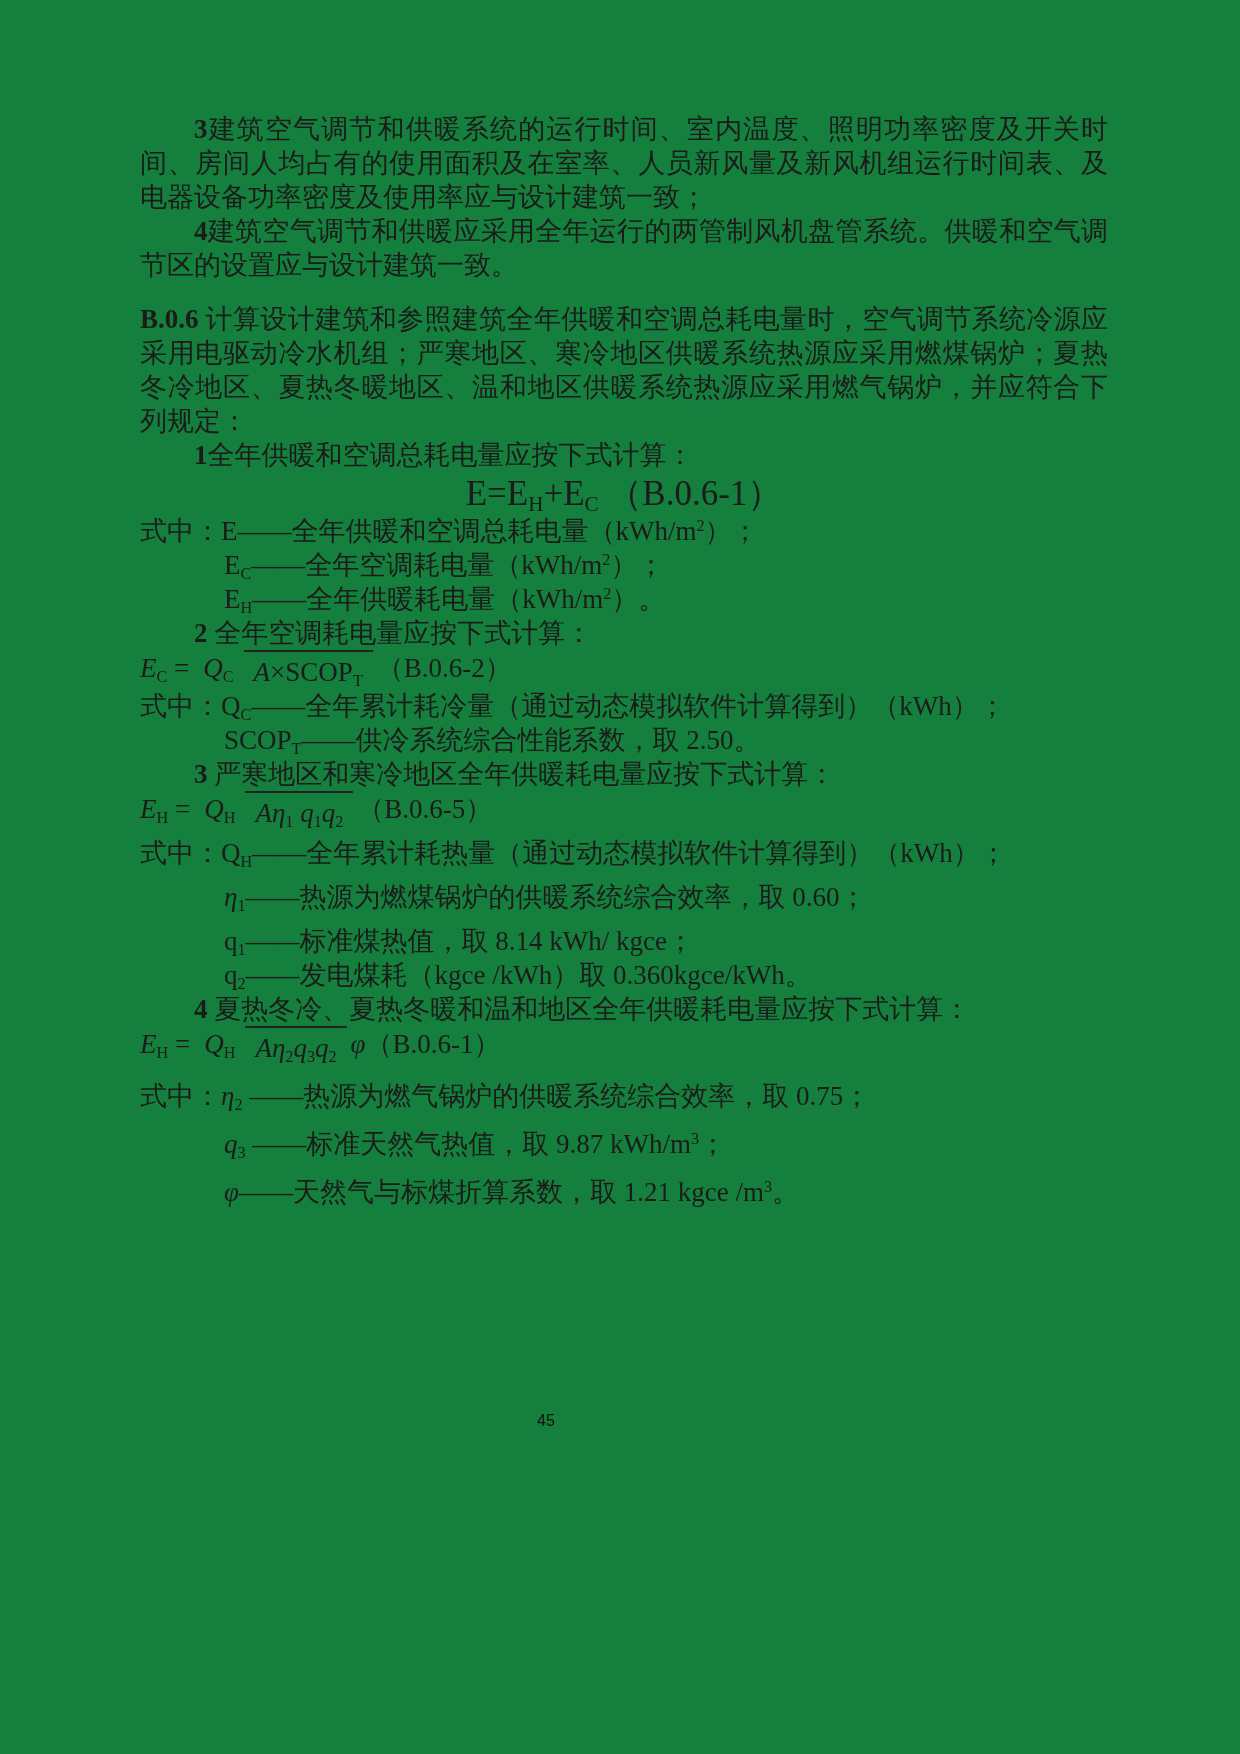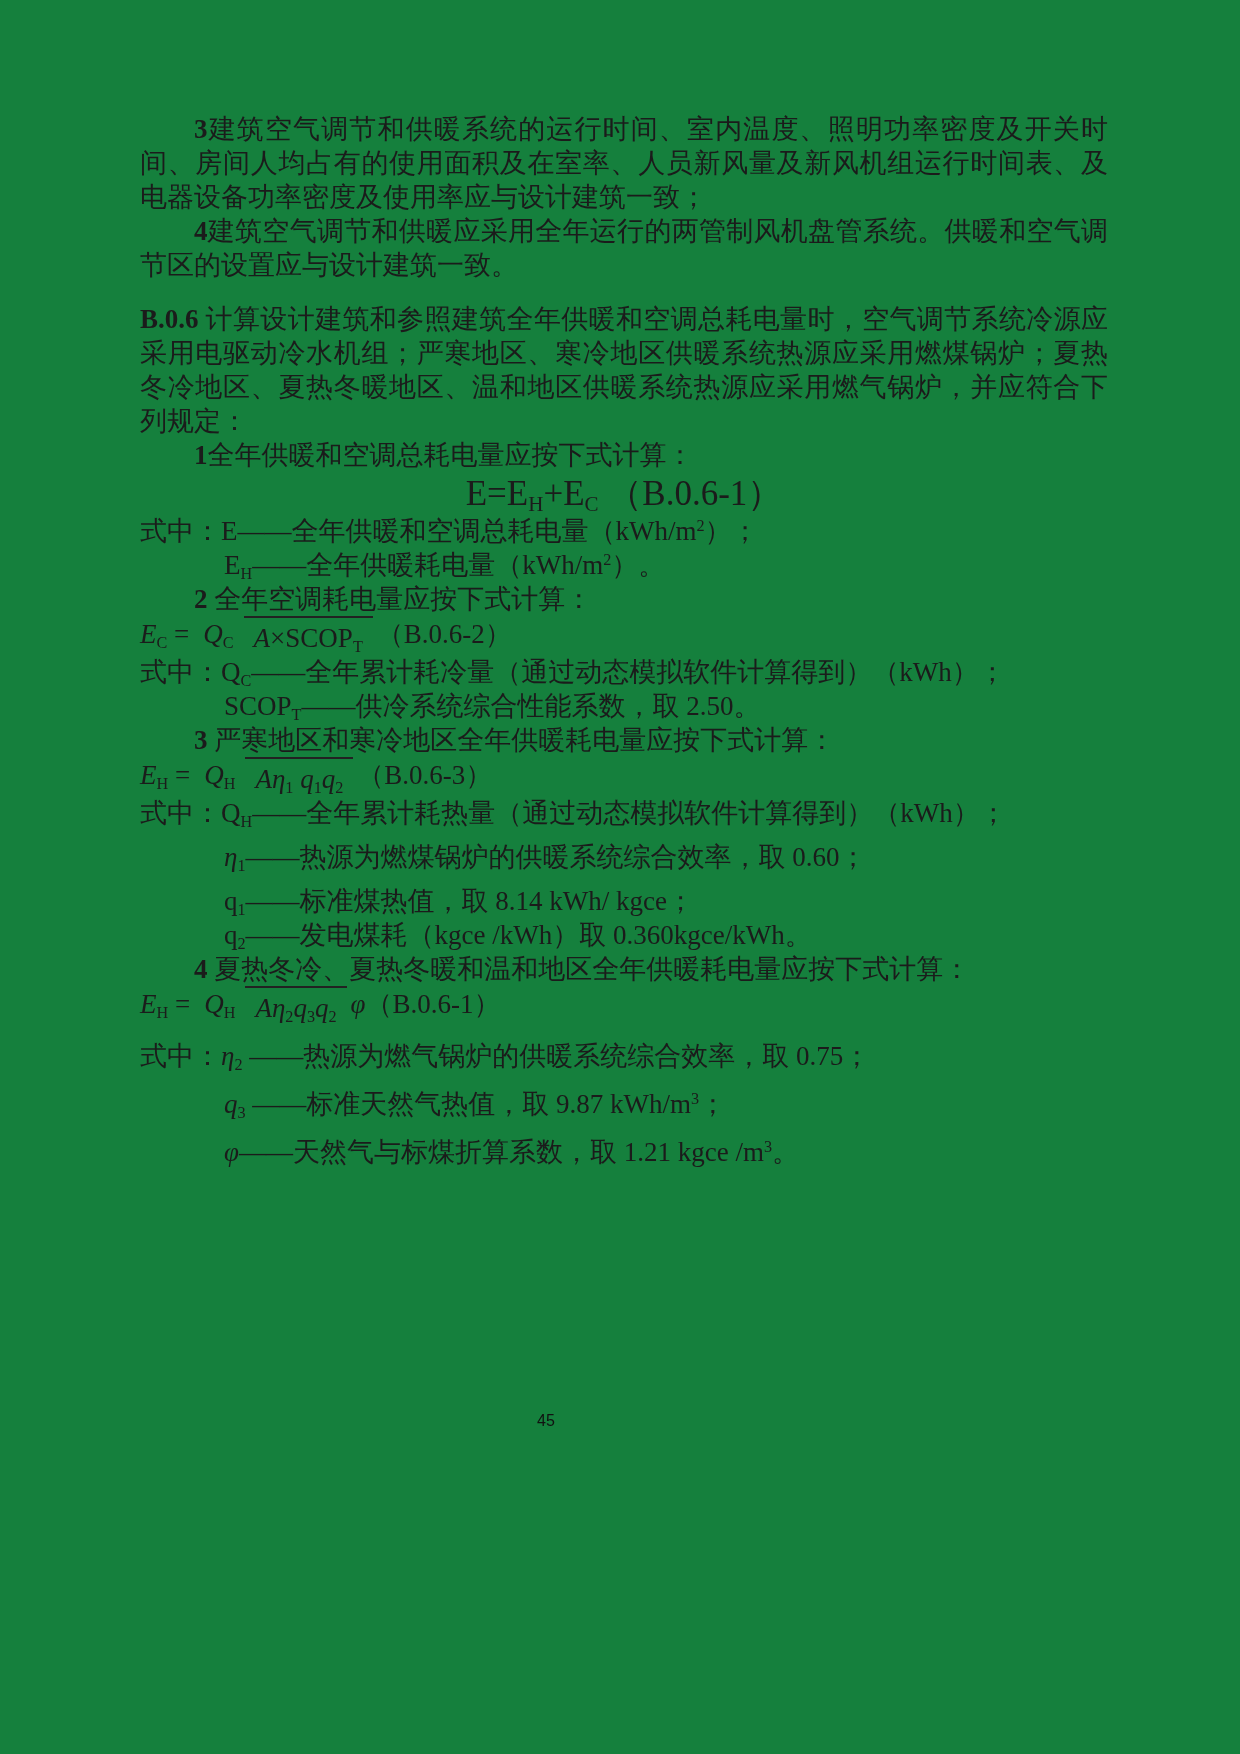--- a/index.html
+++ b/index.html
@@ -44,21 +44,21 @@
   }
   .fr {
     display: inline-flex;
     flex-direction: row;
     align-items: center;
     margin: 0 4px;
   }
   .fr .num { padding: 0 10px 3px 10px; }
   .fr .den { border-top: 2px solid #222; padding: 3px 10px 0 10px; }
 
-  .mt6  { }
+  .mt6  { margin-top: 6px; }
   .mt10 { margin-top: 10px; }
   .mt14 { margin-top: 14px; }
 
   .page-number {
     position: absolute;
     left: 0;
     top: 1412px;
     width: 1092px;
     text-align: center;
     font-family: "Liberation Sans", "DejaVu Sans", sans-serif;
@@ -70,33 +70,34 @@
 <body>
 
 <div class="page">
   <div class="content" id="doc-body">
       <div class="b-para"><b>3</b>建筑空气调节和供暖系统的运行时间、室内温度、照明功率密度及开关时间、房间人均占有的使用面积及在室率、人员新风量及新风机组运行时间表、及电器设备功率密度及使用率应与设计建筑一致；</div>
       <div class="b-para"><b>4</b>建筑空气调节和供暖应采用全年运行的两管制风机盘管系统。供暖和空气调节区的设置应与设计建筑一致。</div>
       <div class="b-section"><b>B.0.6</b> 计算设计建筑和参照建筑全年供暖和空调总耗电量时，空气调节系统冷源应采用电驱动冷水机组；严寒地区、寒冷地区供暖系统热源应采用燃煤锅炉；夏热冬冷地区、夏热冬暖地区、温和地区供暖系统热源应采用燃气锅炉，并应符合下列规定：</div>
       <div class="b-item"><b>1</b>全年供暖和空调总耗电量应按下式计算：</div>
       <div class="b-formula">E=E<sub>H</sub>+E<sub>C</sub> （B.0.6-1）</div>
       <div class="b-def">式中：E——全年供暖和空调总耗电量（kWh/m<sup>2</sup>）；</div>
+      <div class="b-defc">E<sub>C</sub>——全年空调耗电量（kWh/m<sup>2</sup>）；</div>
       <div class="b-defc">E<sub>H</sub>——全年供暖耗电量（kWh/m<sup>2</sup>）。</div>
       <div class="b-item"><b>2</b> 全年空调耗电量应按下式计算：</div>
       <div class="b-fraction"><span class="lhs"><i>E</i><sub>C</sub> =</span><span class="fr">
           <span class="num"><i>Q</i><sub>C</sub></span>
           <span class="den"><i>A</i>×SCOP<sub>T</sub></span>
         </span><span class="tag">（B.0.6-2）</span></div>
       <div class="b-def">式中：Q<sub>C</sub>——全年累计耗冷量（通过动态模拟软件计算得到）（kWh）；</div>
       <div class="b-defc">SCOP<sub>T</sub>——供冷系统综合性能系数，取 2.50。</div>
       <div class="b-item"><b>3</b> 严寒地区和寒冷地区全年供暖耗电量应按下式计算：</div>
       <div class="b-fraction"><span class="lhs"><i>E</i><sub>H</sub> =</span><span class="fr">
           <span class="num"><i>Q</i><sub>H</sub></span>
           <span class="den"><i>Aη</i><sub>1</sub> <i>q</i><sub>1</sub><i>q</i><sub>2</sub></span>
-        </span><span class="tag">（B.0.6-3）</span></div>
+        </span><span class="tag">（B.0.6-5）</span></div>
       <div class="b-def mt6">式中：Q<sub>H</sub>——全年累计耗热量（通过动态模拟软件计算得到）（kWh）；</div>
       <div class="b-defc mt10"><i>η</i><sub>1</sub>——热源为燃煤锅炉的供暖系统综合效率，取 0.60；</div>
       <div class="b-defc mt10">q<sub>1</sub>——标准煤热值，取 8.14 kWh/ kgce；</div>
       <div class="b-defc">q<sub>2</sub>——发电煤耗（kgce /kWh）取 0.360kgce/kWh。</div>
       <div class="b-item"><b>4</b> 夏热冬冷、夏热冬暖和温和地区全年供暖耗电量应按下式计算：</div>
       <div class="b-fraction"><span class="lhs"><i>E</i><sub>H</sub> =</span><span class="fr">
           <span class="num"><i>Q</i><sub>H</sub></span>
           <span class="den"><i>Aη</i><sub>2</sub><i>q</i><sub>3</sub><i>q</i><sub>2</sub></span>
         </span><span class="sfx"><i>φ</i></span><span class="tag">（B.0.6-1）</span></div>
       <div class="b-def mt14">式中：<i>η</i><sub>2</sub> ——热源为燃气锅炉的供暖系统综合效率，取 0.75；</div>

